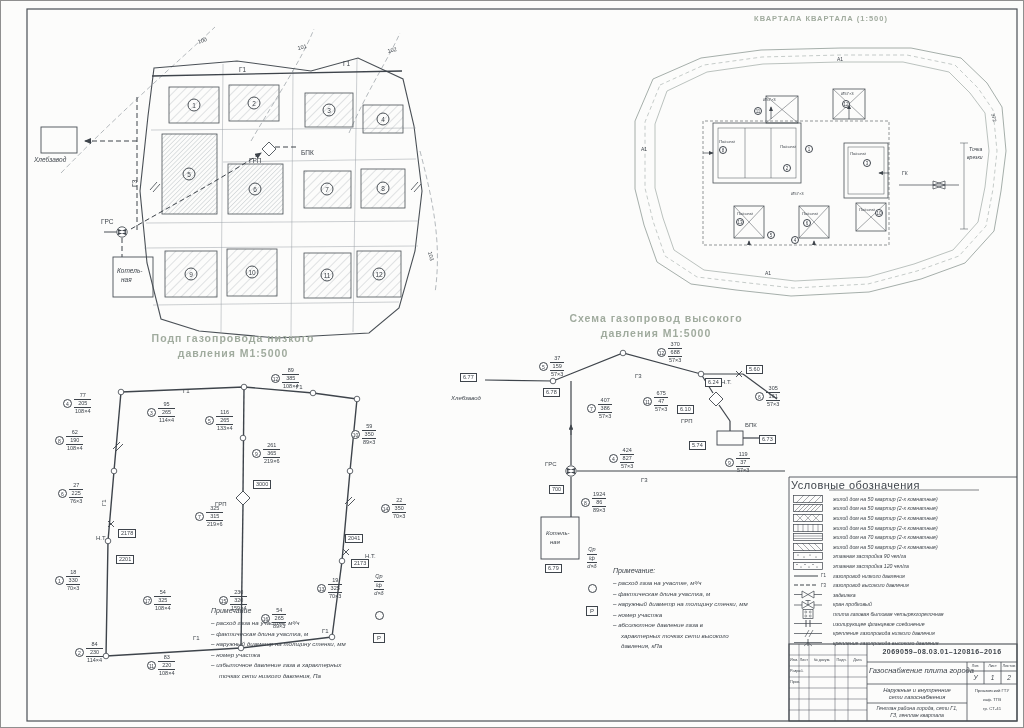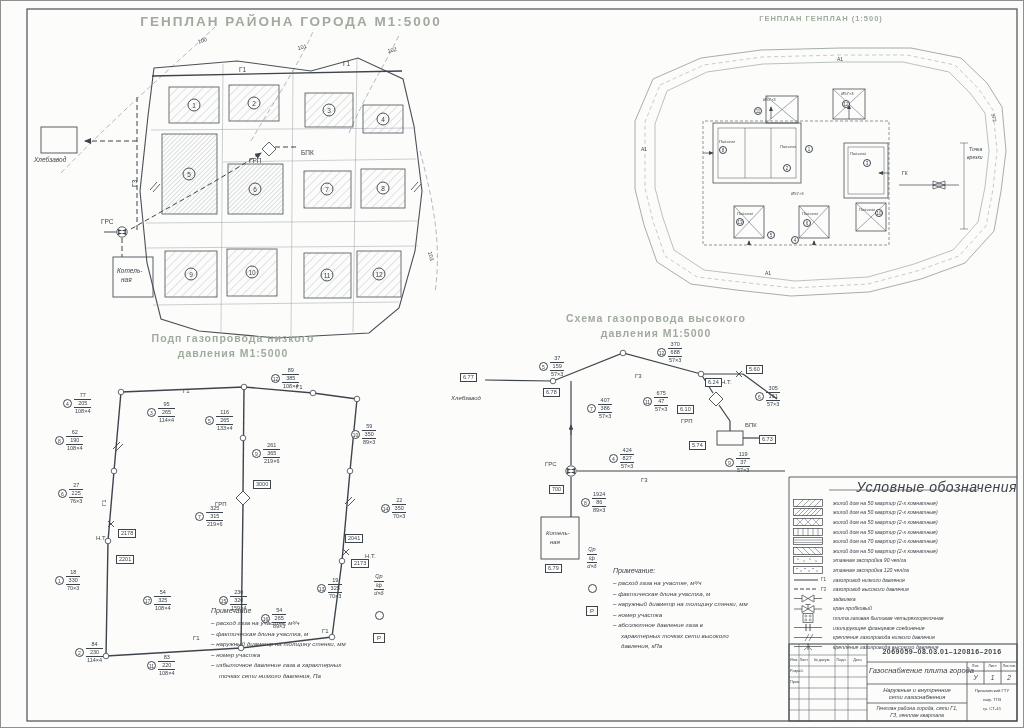--- a/index.html
+++ b/index.html
@@ -24,21 +24,21 @@
 .qent{position:absolute;font-size:4px;font-style:italic;white-space:nowrap}
 .qpipe{position:absolute;font-size:4.2px;white-space:nowrap}
 .note-title{position:absolute;font-size:7px;font-style:italic}
 .note-line{position:absolute;font-size:6.2px;font-style:italic;white-space:nowrap}
 .cont{padding-left:8px}
 .glyphcol{position:absolute;display:flex;flex-direction:column;align-items:center;gap:13px}
 .gfrac{font-size:5.5px;font-style:italic;line-height:7.5px;text-align:center}
 .gcircle{width:9px;height:9px;border:1px solid #3e444b;border-radius:50%}
 .gbox{border:1px solid #3e444b;font-size:6px;padding:1px 3px}
 #legend{position:absolute;left:790px;top:478px;width:226px}
-.legend-title{font-size:14px;font-style:italic;text-align:right;letter-spacing:0.5px}
+.legend-title{font-size:11px;text-align:left;letter-spacing:0.5px}
 #legend-rows{margin-top:3px}
 .legend-row{display:flex;align-items:center;height:9.6px}
 .legend-sym{flex:0 0 42px;display:flex;align-items:center;justify-content:flex-start;padding-left:2px;gap:2px}
 .legend-label{font-size:5.2px;font-style:italic;white-space:nowrap}
 .legtag{font-size:4.5px}
 .tb-doc{font-size:7px;letter-spacing:0.5px;font-weight:bold}
 .tb-main{font-size:7.5px;font-style:italic}
 .tb-sm{font-size:4px}
 .tb-lit{font-size:6.5px;font-style:italic}
 .tb-obj{font-size:5.8px;font-style:italic}
@@ -246,25 +246,24 @@
     <line x1="788" y1="709" x2="866" y2="709"></line>
     <line x1="798" y1="643" x2="798" y2="720"></line>
     <line x1="808" y1="643" x2="808" y2="720"></line>
     <line x1="834" y1="643" x2="834" y2="720"></line>
     <line x1="847" y1="643" x2="847" y2="720"></line>
   </g>
 </g>
 </svg>
 
 <div class="overlay" id="ov">
-  <div class="lbl title-green dtitle" style="left:130px;top:14px;width:320px;text-align:center">ГЕНПЛАН РАЙОНА ГОРОДА М1:5000</div>
-  <div class="lbl title-green qtitle" style="left:715px;top:14px;width:210px;text-align:center">ГЕНПЛАН ГЕНПЛАН (1:500)</div>
+  <div class="lbl title-green qtitle" style="left:715px;top:14px;width:210px;text-align:center">КВАРТАЛА КВАРТАЛА (1:500)</div>
   <div class="lbl title-green stitle" style="left:132px;top:332px;width:200px">Подп газопровода низкого</div>
   <div class="lbl title-green stitle" style="left:132px;top:347px;width:200px">давления М1:5000</div>
-  <div class="lbl title-green stitle" style="left:550px;top:312px;width:210px">Схема газопровода высокого</div>
+  <div class="lbl title-green stitle" style="left:550px;top:312px;width:210px">Схема газопровод высокого</div>
   <div class="lbl title-green stitle" style="left:550px;top:327px;width:210px">давления М1:5000</div>
 
   <div class="glyphcol" style="left:372px;top:572px">
     <div class="gfrac">
       <div>Qр</div>
       <div class="segline">lф</div>
       <div class="segline">d×δ</div>
     </div>
     <div class="gcircle"></div>
     <div class="gbox">Р</div>

